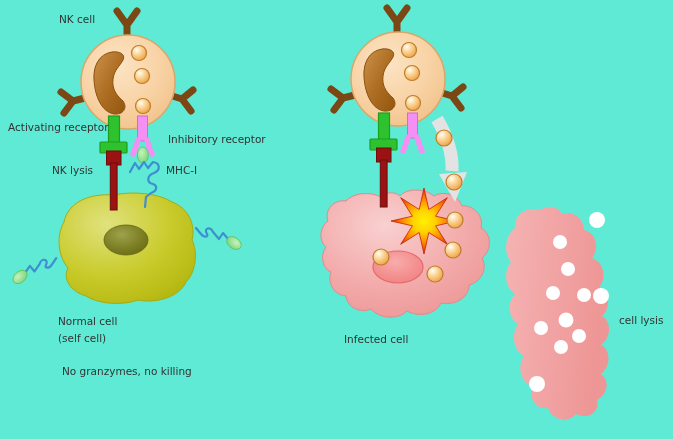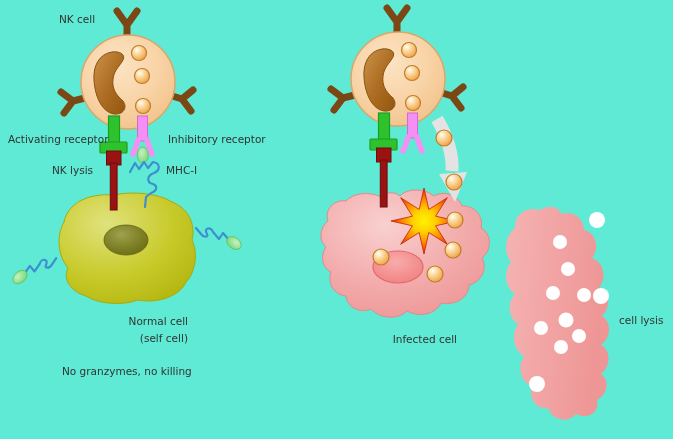--- a/index.html
+++ b/index.html
@@ -5,21 +5,21 @@
   html,body{margin:0;padding:0;background:#ffffff;}
   .stage{
     position:relative;width:673px;height:439px;background:#5eead4;
     overflow:hidden;font-family:"DejaVu Sans","Liberation Sans",sans-serif;
   }
   .stage svg{position:absolute;left:0;top:0;}
   .lbl{
     position:absolute;font-size:10.5px;line-height:17px;color:#333333;
     white-space:nowrap;letter-spacing:0;
   }
-  .lbl.center{text-align:right;white-space:normal;}
+  .lbl.center{text-align:left;white-space:normal;}
 </style>
 </head>
 <body>
 
 <div class="stage">
 
 <svg width="673" height="439" viewBox="0 0 673 439">
   <defs>
     <radialGradient id="gNK" cx="40%" cy="32%" r="75%">
       <stop offset="0" stop-color="#FCE4C4"></stop>
@@ -160,29 +160,29 @@
         <circle cx="561" cy="347" r="7"></circle>
         <circle cx="597" cy="220" r="8"></circle>
         <circle cx="601" cy="296" r="8"></circle>
         <circle cx="537" cy="384" r="8"></circle>
       </g>
     </g>
   </g>
 </svg>
 
 <div class="lbl" style="left:59px;top:11px">NK cell</div>
-<div class="lbl" style="left:8px;top:131px">Activating receptor</div>
+<div class="lbl" style="left:8px;top:119px">Activating receptor</div>
 <div class="lbl" style="left:168px;top:131px">Inhibitory receptor</div>
 <div class="lbl" style="left:52px;top:162px">NK lysis</div>
 <div class="lbl" style="left:166px;top:162px">MHC-I</div>
 
 <div class="lbl center" style="left:58px;top:313px;width:130px">
   <div>Normal cell</div>
   <div>(self cell)</div>
 </div>
 <div class="lbl" style="left:62px;top:363px">No granzymes, no killing</div>
 
-<div class="lbl center" style="left:327px;top:331px;width:130px">
+<div class="lbl center" style="left:344px;top:331px;width:130px">
   <div>Infected cell</div>
 </div>
 <div class="lbl" style="left:619px;top:312px">cell lysis</div>
 
 </div>
 
 </body></html>

